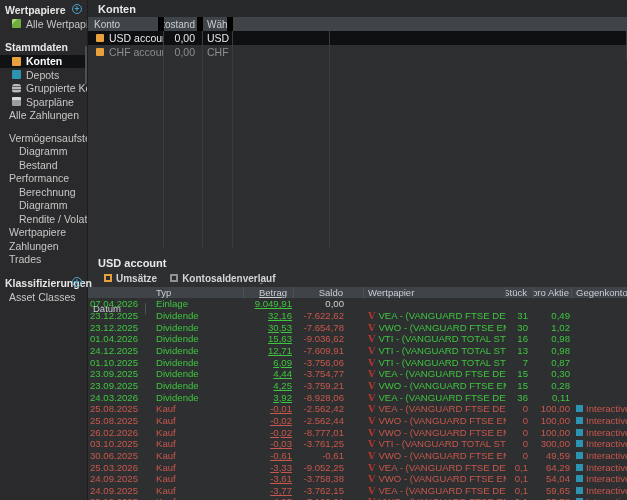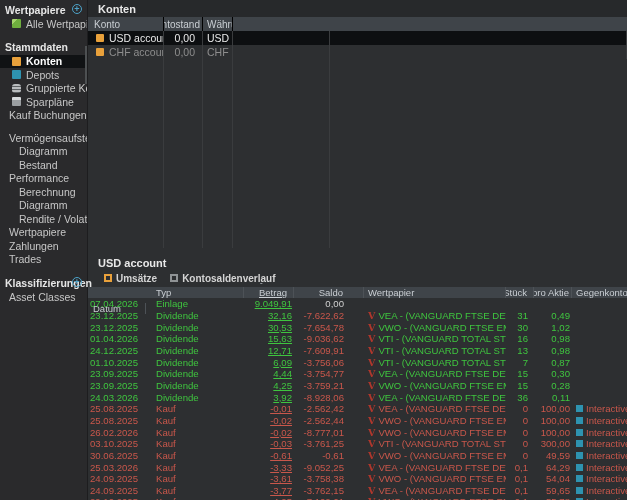--- a/index.html
+++ b/index.html
@@ -31,21 +31,21 @@
   .grouped-accounts-icon { background:repeating-linear-gradient(#b9bcbe 0 2px,#5d6163 2px 3px); border-radius:3px; }
   .savings-plans-icon { background:linear-gradient(#d7dadc 0 3px,#9a9ea1 3px 100%); }
   .sidebar-scrollbar { position:absolute; right:0; top:46px; width:2px; height:38px; background:#4d5052; }
   
   .main { position:absolute; left:88px; top:0; width:539px; height:500px; }
   .panel-title { height:17px; background:#27292b; display:flex; align-items:center;
     padding-left:10px; font-weight:bold; font-size:11px; color:#e8e8e8; }
   
   .acc-header { position:absolute; top:17px; left:0; width:539px; height:14px;
     background:#3f4449; display:flex; font-size:10px; color:#c9ced3; padding-left:2px; }
-  .acc-cell { display:flex; align-items:center; height:100%; border-right:1px solid #000000;
+  .acc-cell { display:flex; align-items:center; height:100%; border-right:6px solid #000000;
     overflow:hidden; white-space:nowrap; }
   .acc-c0 { width:74px; padding-left:4px; }
   .acc-c1 { width:39px; justify-content:flex-end; padding-right:2px; }
   .acc-c2 { width:30px; padding-left:4px; }
   .acc-c3 { width:97px; padding-left:4px; }
   .acc-fill { flex:1; border-right:none; }
   .acc-rows { position:absolute; top:31px; left:0; width:539px; }
   .acc-row { display:flex; height:14px; font-size:10.5px; padding-left:2px; cursor:default; }
   .acc-row .acc-cell { border-right:1px solid #3a3c3e; }
   .acc-row .acc-c1 { padding-right:7px; }
@@ -117,21 +117,21 @@
         </div>
         <div class="sb-item has-icon">
           <div class="sb-icon grouped-accounts-icon"></div>
           <span>Gruppierte Konten</span>
         </div>
         <div class="sb-item has-icon">
           <div class="sb-icon savings-plans-icon"></div>
           <span>Sparpläne</span>
         </div>
         <div class="sb-item ind1">
-          <span>Kauf Buchungen</span>
+          <span>Alle Zahlungen</span>
         </div>
       </div>
       <div class="section">
         <div class="sb-item ind1">
           <span>Vermögensaufstellung</span>
         </div>
         <div class="sb-item ind2">
           <span>Diagramm</span>
         </div>
         <div class="sb-item ind2">

